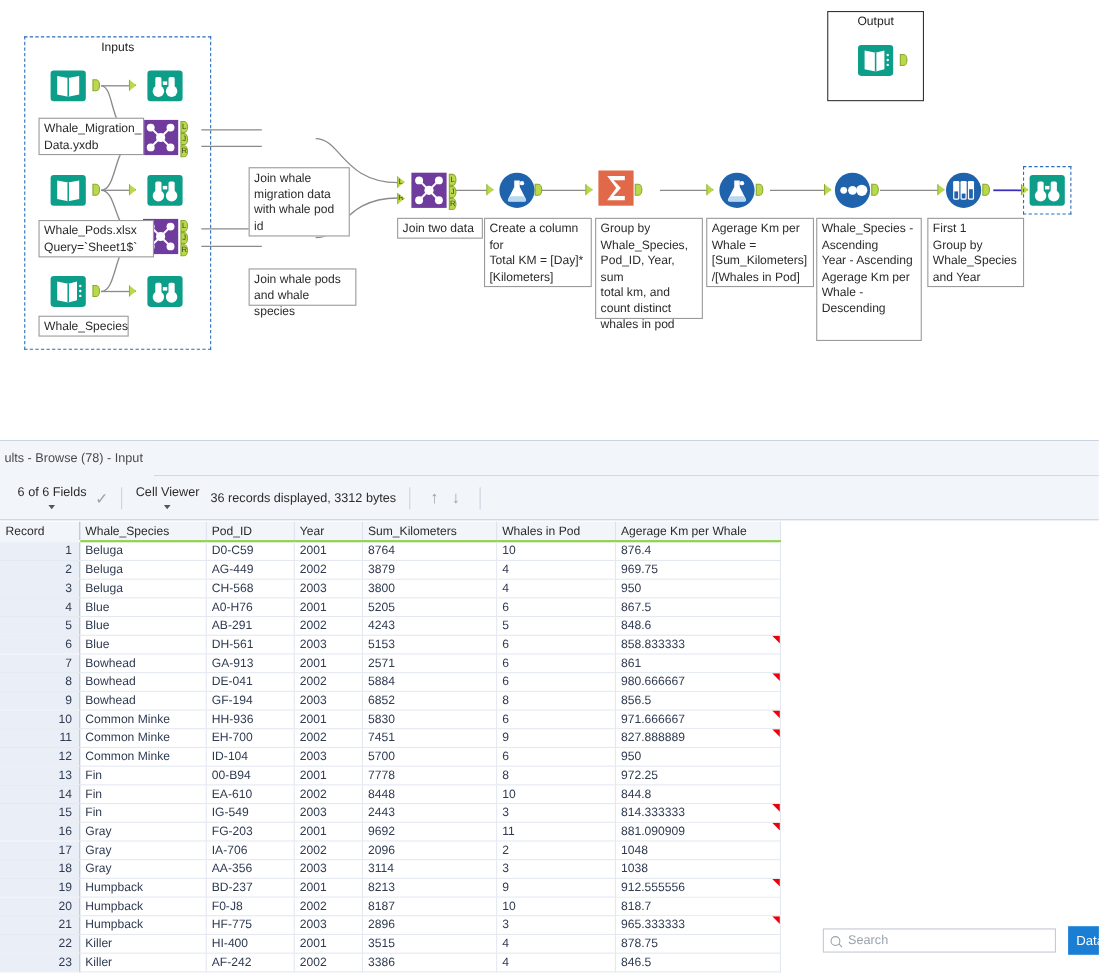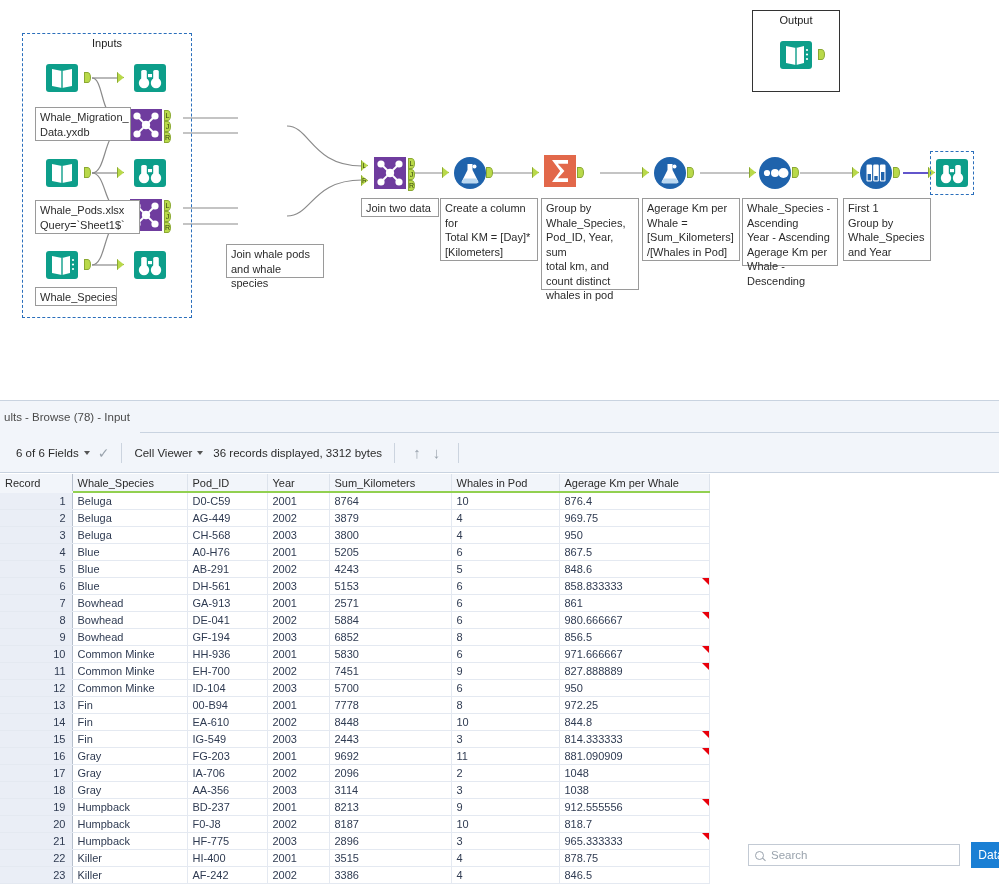--- a/index.html
+++ b/index.html
@@ -54,21 +54,21 @@
   #res-tab {
     position:absolute; left:-6px; top:0; height:32px; line-height:32px;
     padding:0 10px; font-size:11.5px; color:#4a4a4a;
     background:#f2f5fa;
   }
   #res-toolbar {
     position:absolute; left:0; top:33px; width:999px; height:40px;
     background:#f2f5fa; border-bottom:1px solid #c9d3e0;
     display:flex; align-items:center; padding-left:16px; gap:0px;
   }
-  .tb-item { display:flex; align-items:center; gap:5px; font-size:11.5px; color:#2b2b2b; white-space:nowrap; }
+  .tb-item { display:flex; align-items:center; gap:5px; font-size:11.5px; color:#2b2b2b; white-space:nowrap;flex-direction:column; }
   .tb-caret { width:0;height:0;border-left:3.5px solid transparent;border-right:3.5px solid transparent;border-top:4px solid #555; }
   .tb-sep { width:1px; height:20px; background:#ccd4df; margin:0 12px; }
   .tb-check { color:#9aa3ad; font-size:14px; }
   .tb-arrow { color:#9aa3ad; font-size:15px; padding:0 6px; cursor:default; }
 
   #search-wrap {
     position:absolute; left:748px; top:444px; width:212px; height:22px;
     border:1px solid #c3cad4; background:#fff; display:flex; align-items:center; padding-left:6px;
   }
   #search-wrap .mag { width:9px;height:9px;border:1.2px solid #9aa3ad;border-radius:50%; position:relative; margin-right:5px;}
@@ -383,38 +383,42 @@
     </svg>
   </div>
   <div class="anchor out" style="left:818px; top:49px;"></div>
 
   <div class="note" style="left:35px; top:107px; width:96px; height:34px;">Whale_Migration_
 Data.yxdb</div>
   <div class="note" style="left:35px; top:200px; width:105px; height:34px;">Whale_Pods.xlsx
 Query=`Sheet1$`</div>
   <div class="note" style="left:35px; top:287px; width:82px; height:19px;">Whale_Species</div>
 
+  <div class="note" style="left:226px; top:152px; width:92px; height:63px;">Join whale
+migration data
+with  whale pod
+id</div>
   <div class="note" style="left:226px; top:244px; width:98px; height:34px;">Join whale pods
 and whale species</div>
   <div class="note" style="left:361px; top:198px; width:78px; height:19px;">Join two data</div>
   <div class="note" style="left:440px; top:198px; width:98px; height:63px;">Create a column
 for
 Total KM = [Day]*
 [Kilometers]</div>
   <div class="note" style="left:541px; top:198px; width:98px; height:92px;">Group by
 Whale_Species,
 Pod_ID, Year, sum
 total km, and
 count distinct
 whales in pod</div>
   <div class="note" style="left:642px; top:198px; width:98px; height:63px;">Agerage Km per
 Whale =
 [Sum_Kilometers]
 /[Whales in Pod]</div>
-  <div class="note" style="left:742px; top:198px; width:96px; height:68px;">Whale_Species -
+  <div class="note" style="left:742px; top:198px; width:96px; height:112px;">Whale_Species -
 Ascending
 Year - Ascending
 Agerage Km per
 Whale -
 Descending</div>
   <div class="note" style="left:843px; top:198px; width:88px; height:63px;">First 1
 Group by
 Whale_Species
 and Year</div>
 </div>

